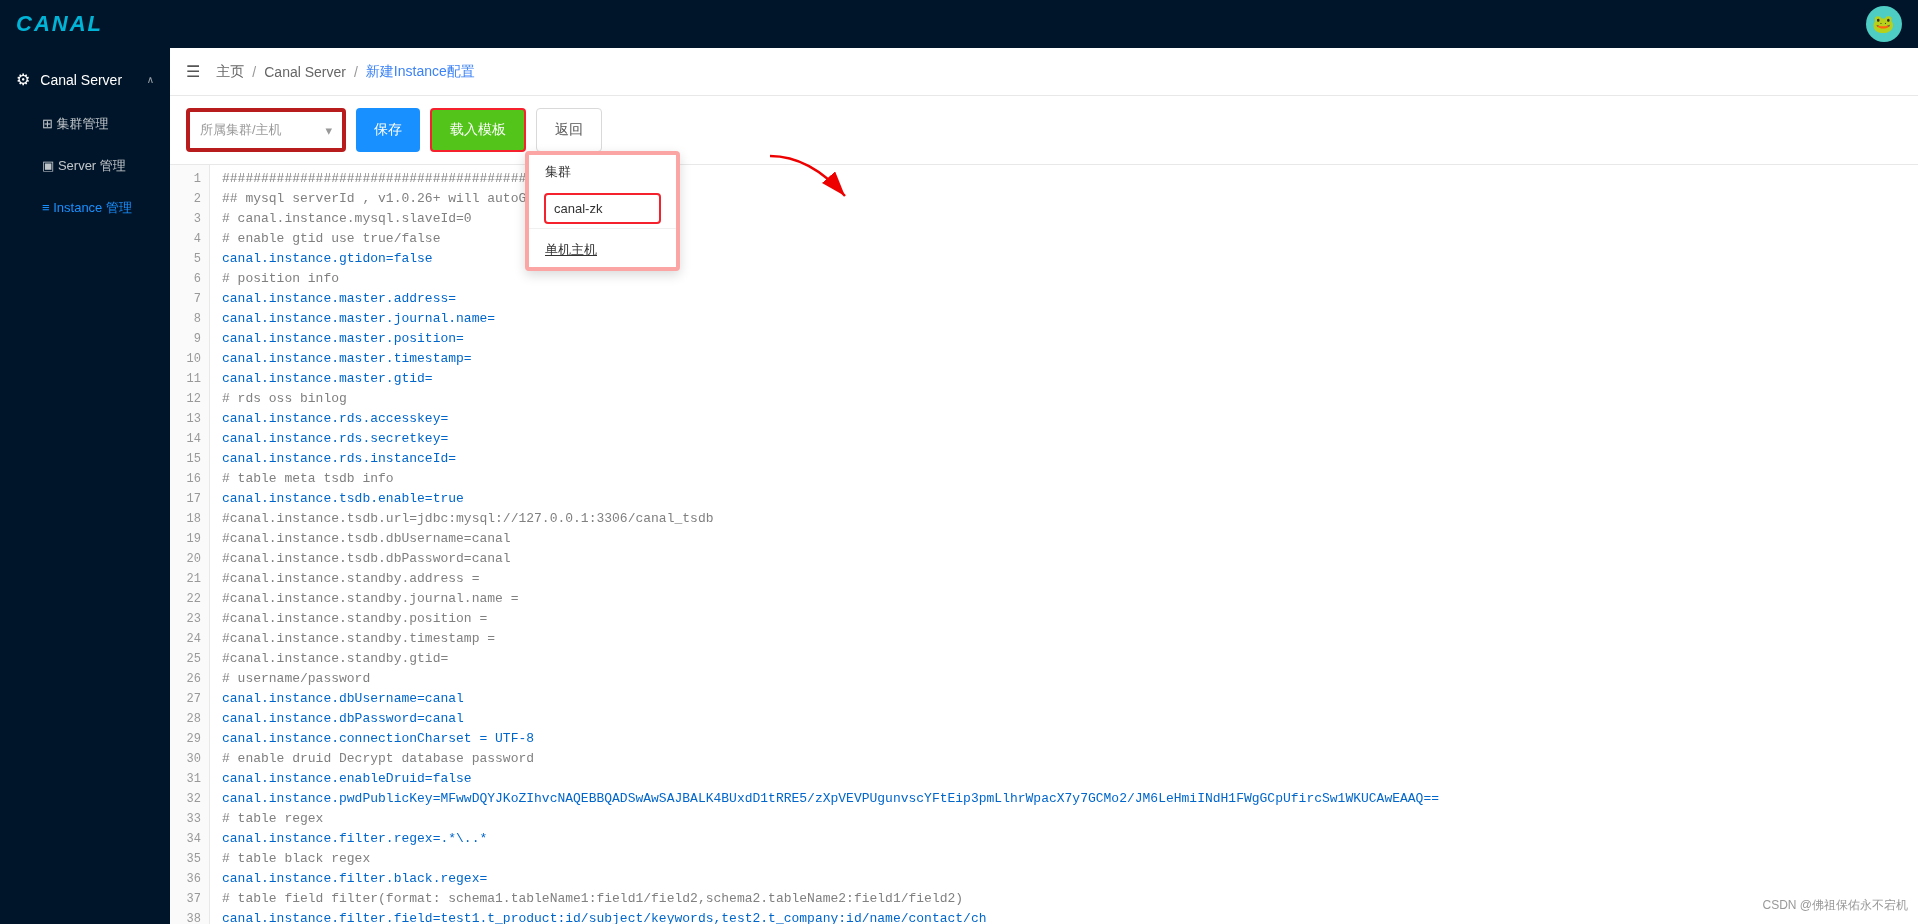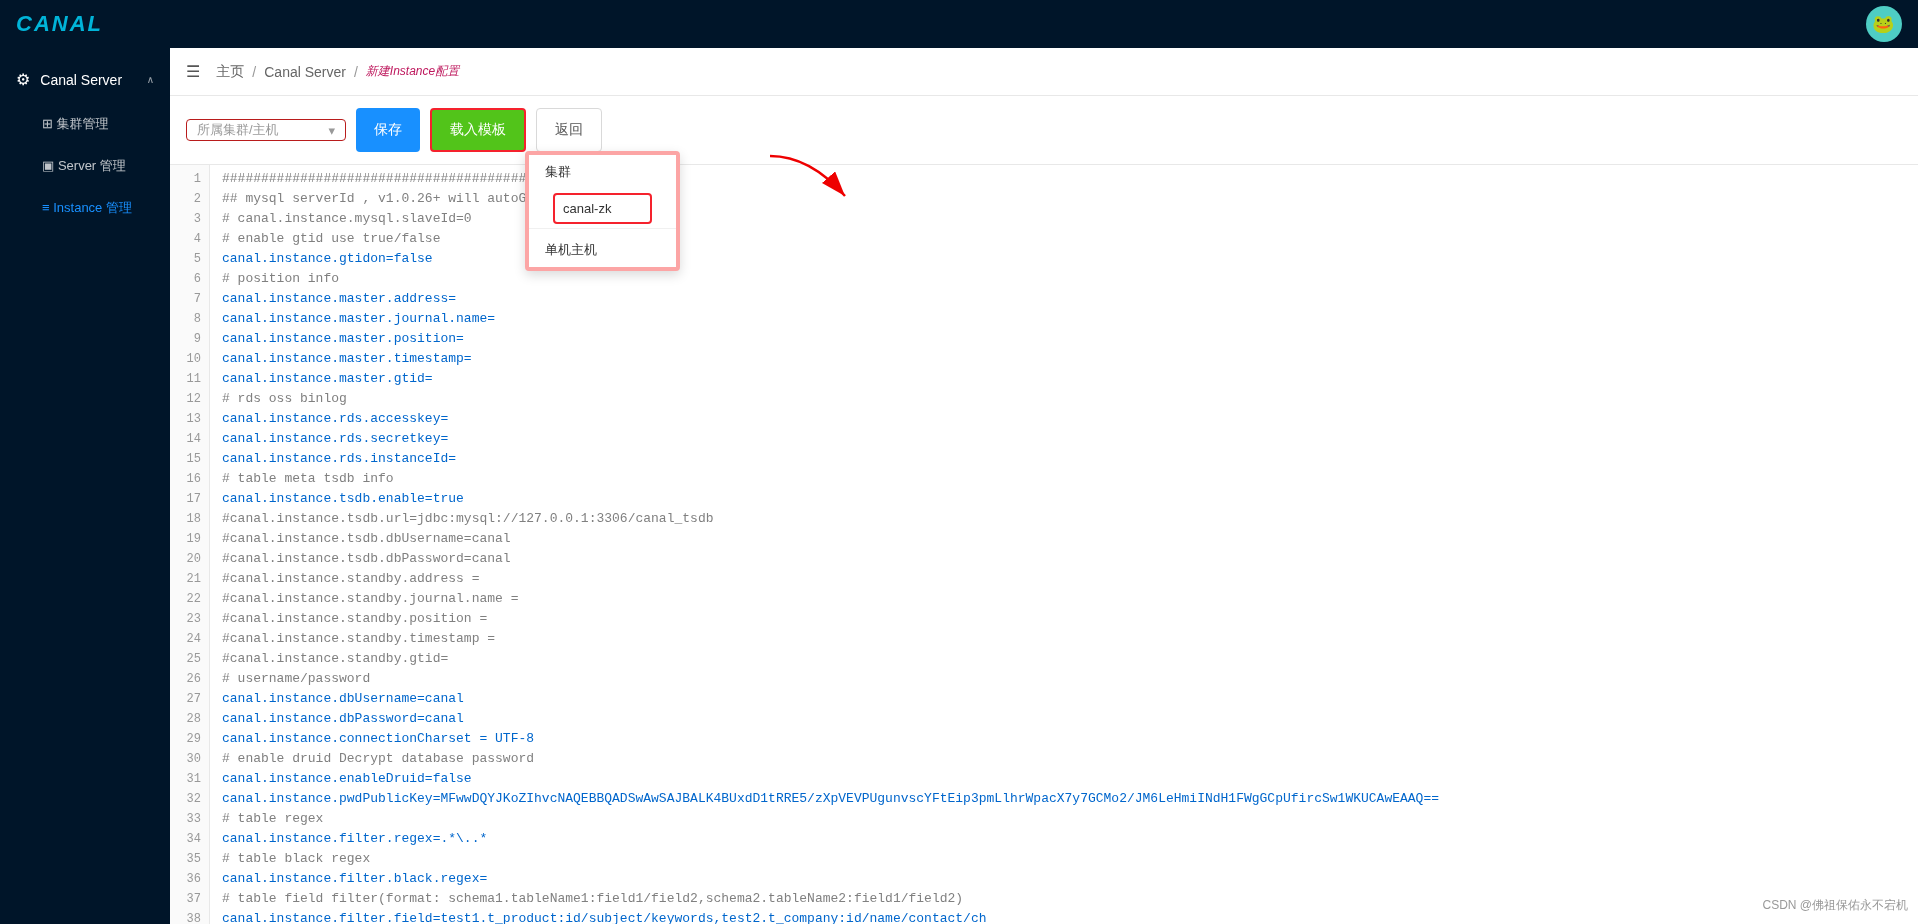--- a/index.html
+++ b/index.html
@@ -105,23 +105,22 @@
     }
     .breadcrumb-text {
       font-size: 14px;
       color: #666;
     }
     .breadcrumb-separator {
       color: #999;
       font-size: 14px;
     }
     .breadcrumb-current {
-      font-size: 12px;
-      color: #be185d;
-      font-style: italic;
+      font-size: 14px;
+      color: #3b82f6;
     }
 
     
     .main-content {
       flex: 1;
       background: white;
       overflow: hidden;
       display: flex;
       flex-direction: column;
     }
@@ -140,22 +139,22 @@
       width: 200px;
       height: 36px;
       border: 1px solid #d9d9d9;
       border-radius: 4px;
       padding: 0 10px;
       font-size: 13px;
       outline: none;
     }
     .cluster-select {
       width: 160px;
-      height: 22px;
-      border: 1px solid #b91c1c;
+      height: 44px;
+      border: 4px solid #b91c1c;
       border-radius: 4px;
       padding: 0 10px;
       font-size: 13px;
       display: flex;
       align-items: center;
       justify-content: space-between;
       cursor: pointer;
       background: white;
       color: #999;
     }
@@ -212,34 +211,35 @@
     }
     .dropdown-item {
       padding: 8px 16px;
       font-size: 13px;
       color: #333;
       cursor: pointer;
     }
     .dropdown-item.selected {
       color: #333;
       border: 2px solid #f5222d;
-      margin: 4px 24px;
+      margin: 4px 15px;
       border-radius: 4px;
       padding: 6px 8px;
     }
     .dropdown-divider {
       height: 1px;
       background: #f0f0f0;
       margin: 4px 0;
     }
     .dropdown-section-title2 {
       padding: 8px 16px;
       font-size: 13px;
       color: #333;
       font-weight: 500;
+      text-decoration: underline;
     }
 
     
     .code-editor {
       flex: 1;
       overflow-y: auto;
       overflow-x: auto;
       font-family: 'Courier New', monospace;
       font-size: 13px;
       background: white;

